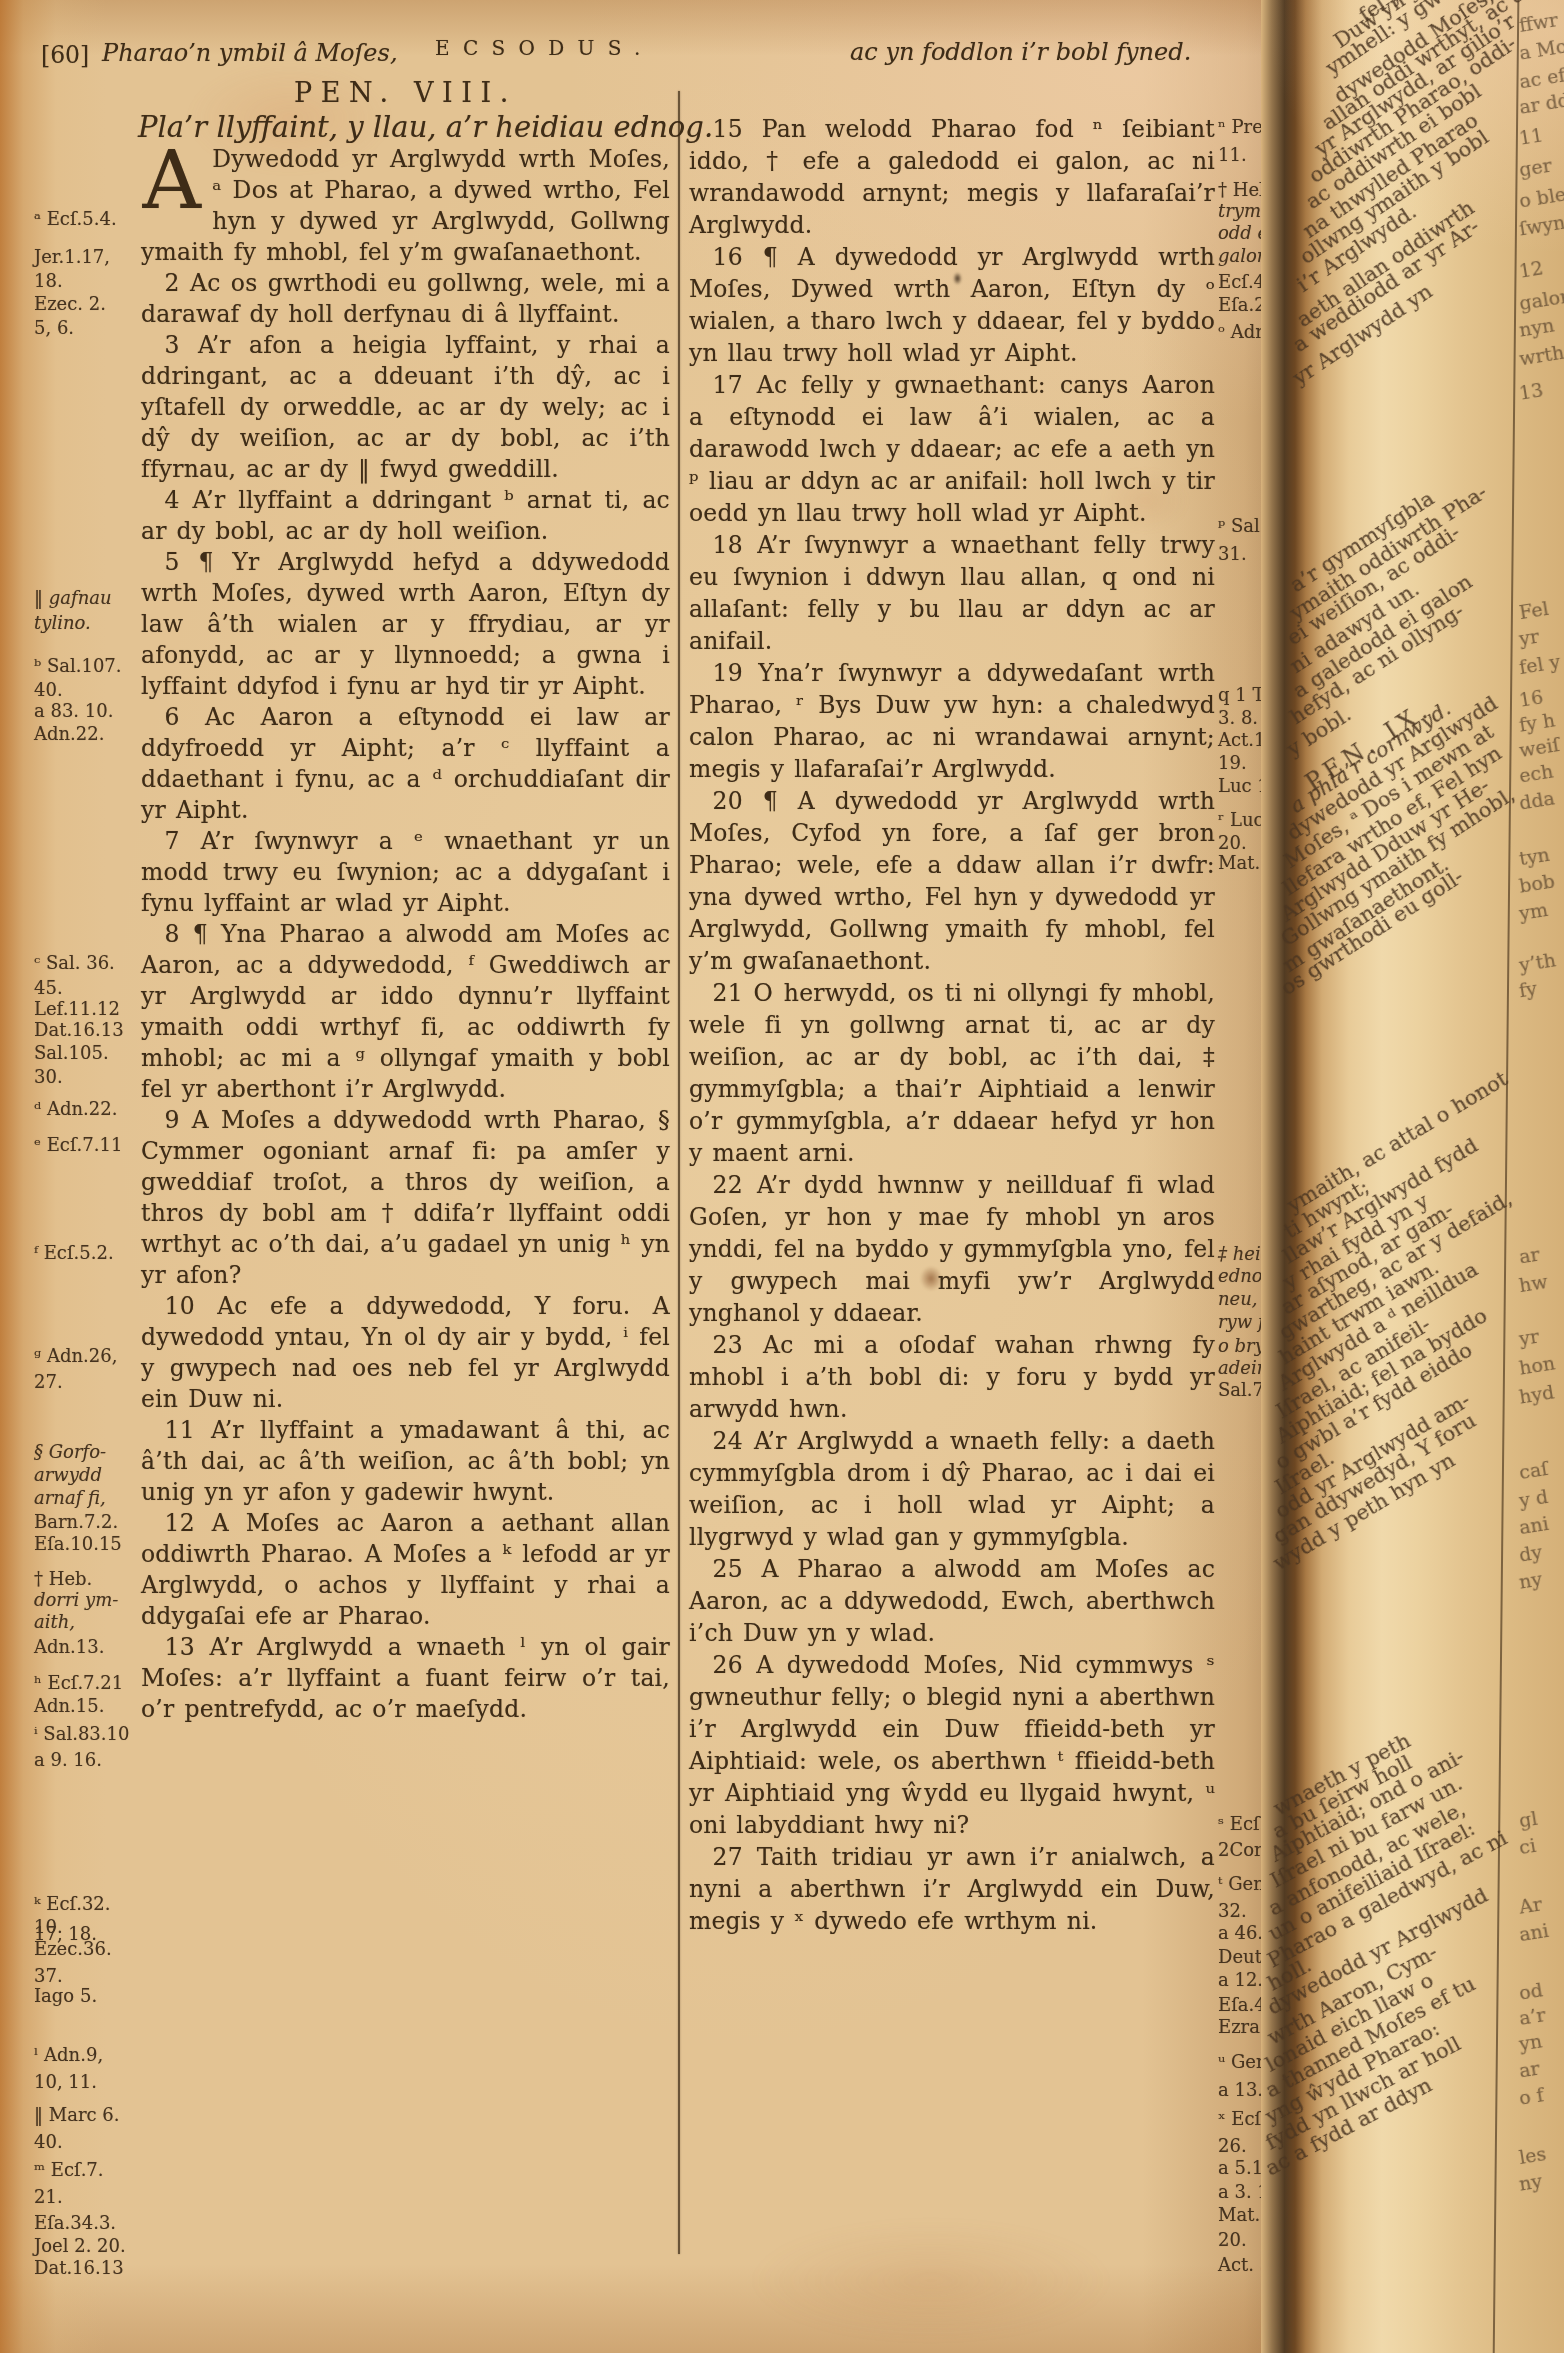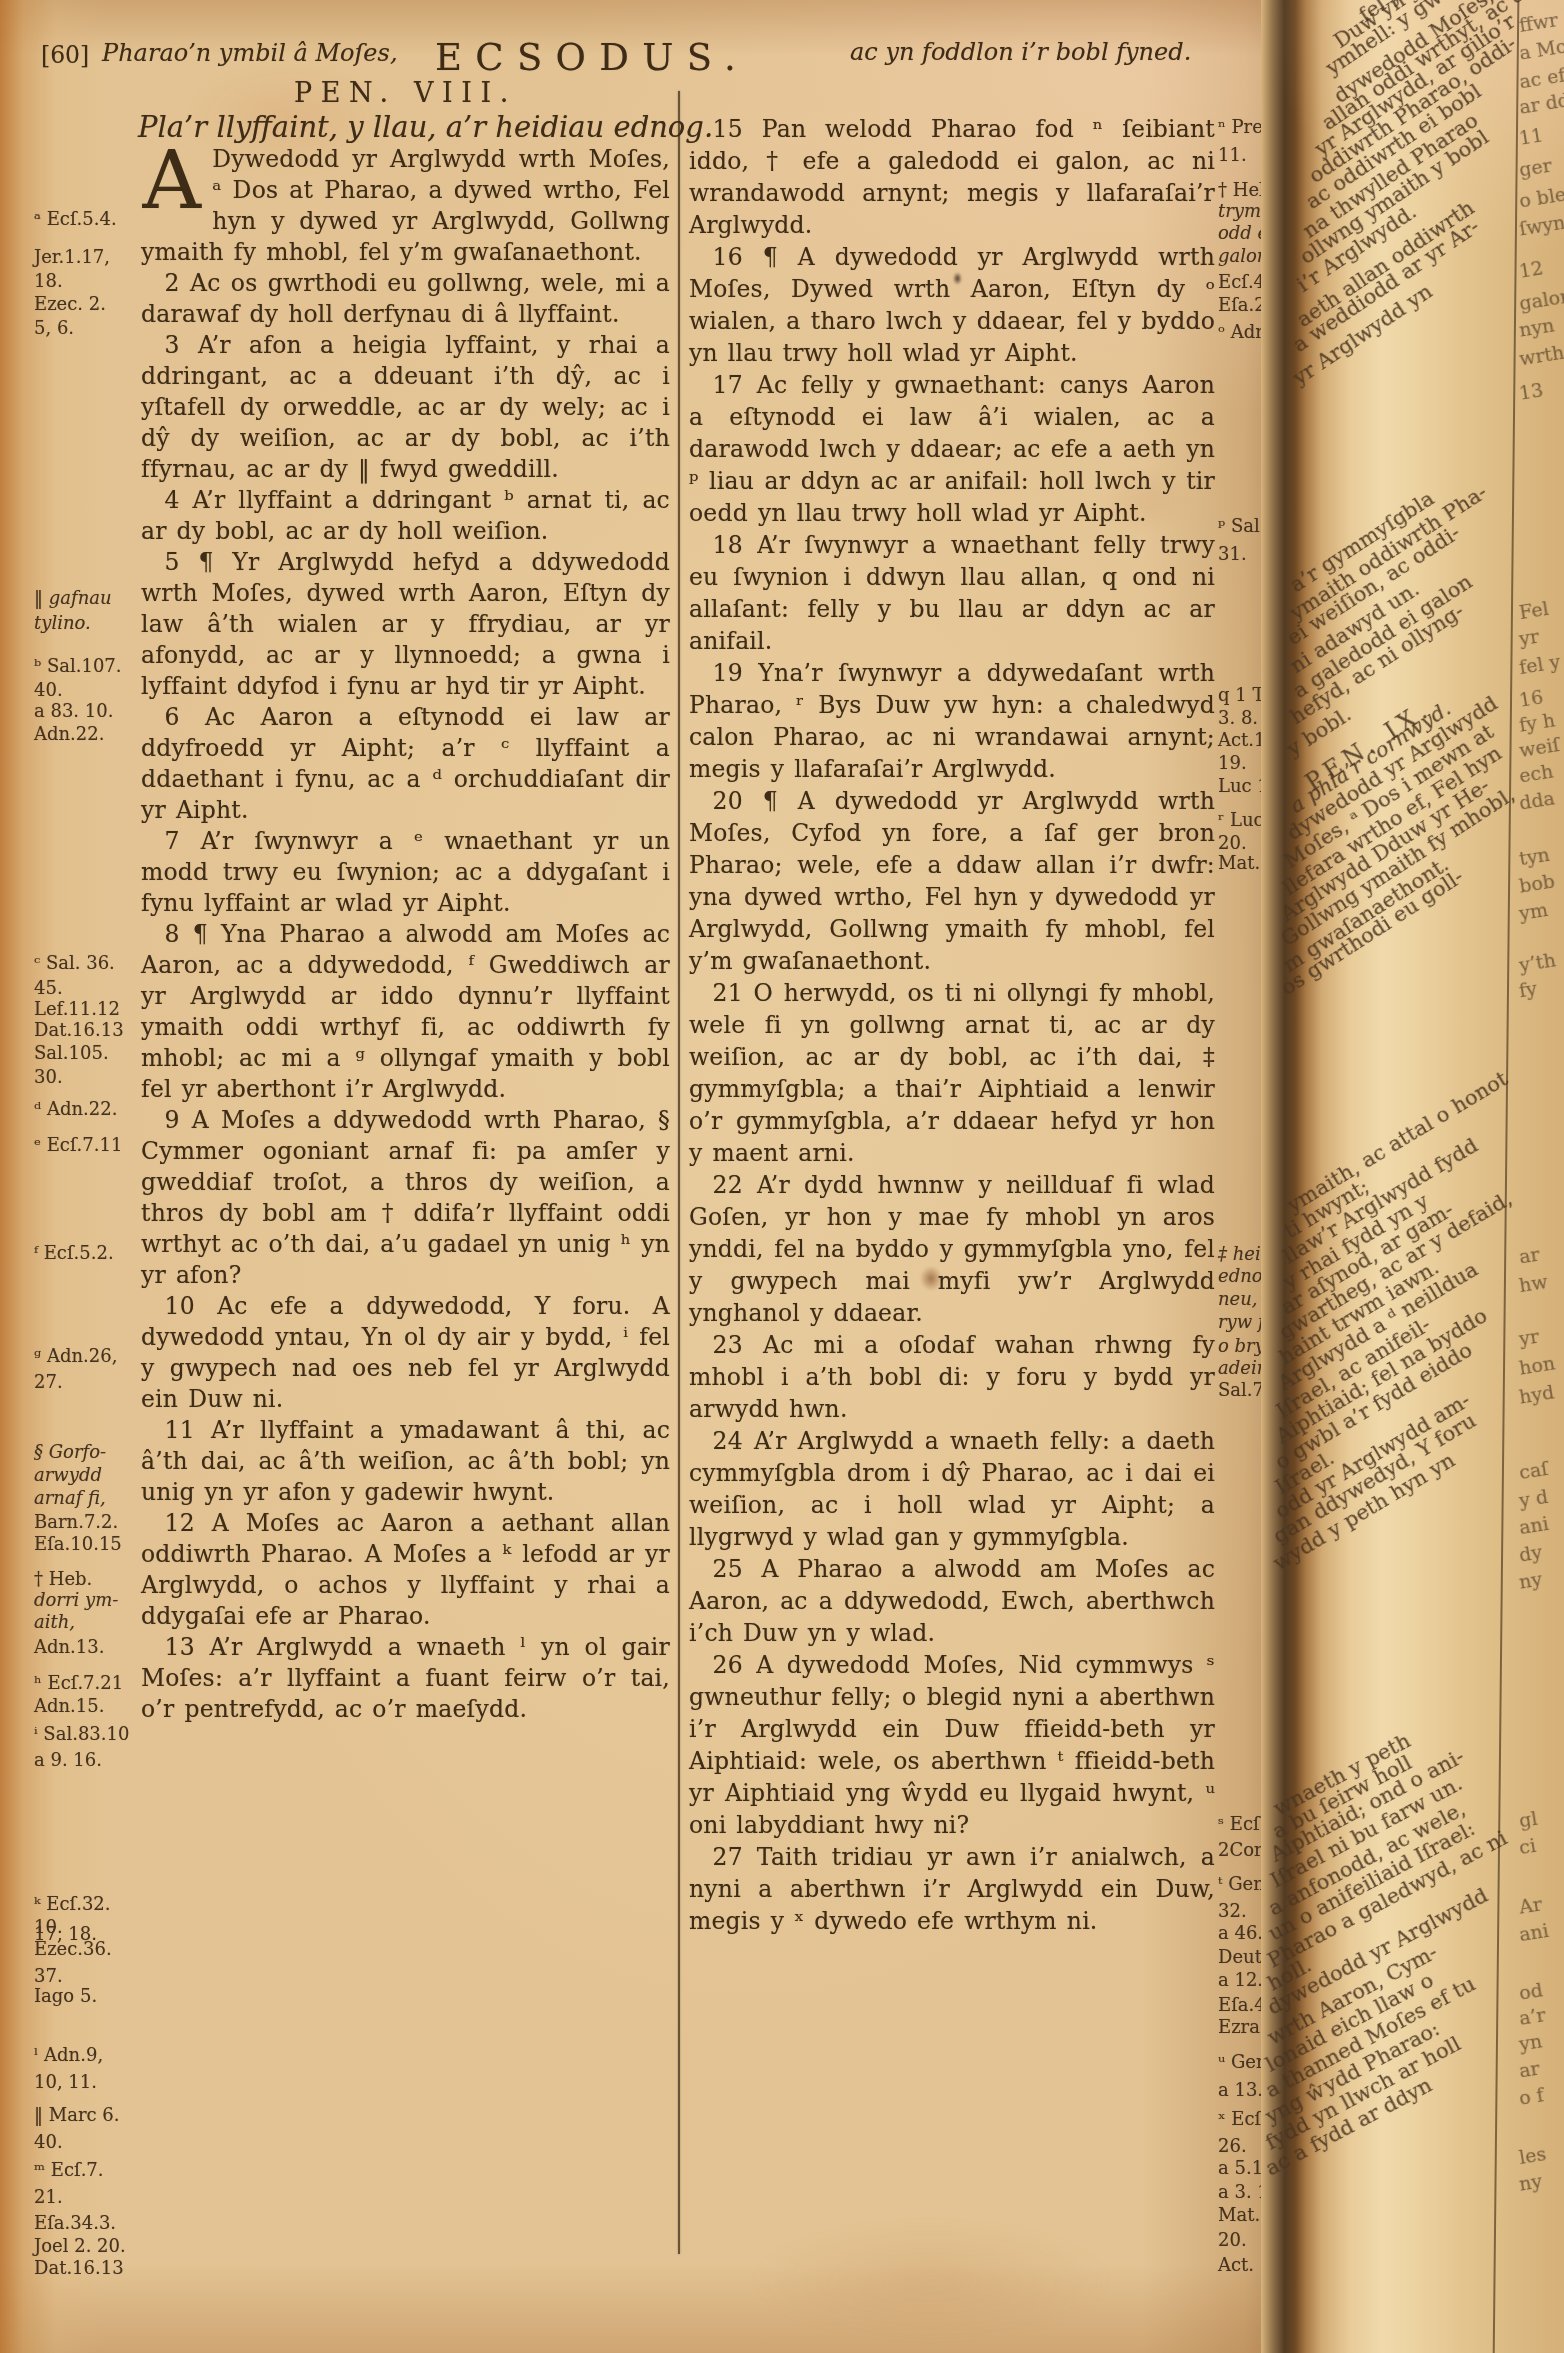--- a/index.html
+++ b/index.html
@@ -16,21 +16,21 @@
   .stain{position:absolute;border-radius:50%;pointer-events:none;}
   .s1{left:920px;top:1266px;width:22px;height:25px;background:radial-gradient(closest-side,rgba(110,52,14,.55),rgba(110,52,14,0));filter:blur(0.8px);}
   .s2{left:188px;top:63px;width:203px;height:110px;background:radial-gradient(closest-side,rgba(205,125,72,.16),rgba(205,125,72,0));filter:blur(4.7px);}
   .s3{left:751px;top:2222px;width:360px;height:117px;background:radial-gradient(closest-side,rgba(172,102,46,.14),rgba(172,102,46,0));filter:blur(6.3px);}
   .s4{left:1102px;top:469px;width:86px;height:63px;background:radial-gradient(closest-side,rgba(182,112,62,.13),rgba(182,112,62,0));filter:blur(3.9px);}
   .s5{left:953px;top:272px;width:9.4px;height:12.5px;background:radial-gradient(closest-side,rgba(40,24,10,.85),rgba(40,24,10,0));filter:blur(0.8px);}
 
   .hdr{position:absolute;white-space:nowrap;}
   .pagenum{left:41px;top:41px;font-size:23.5px;}
   .rtl{left:102px;top:39px;font-style:italic;font-size:24px;}
-  .booktitle{left:435px;top:36px;font-size:37px;letter-spacing:13.3px;}
+  .booktitle{left:435px;top:36px;font-size:20px;letter-spacing:13.3px;}
   .rtr{left:850px;top:38px;font-style:italic;font-size:24px;}
 
   .chap-head{position:absolute;left:141px;top:77px;width:529px;text-align:center;
              font-size:27px;letter-spacing:8.6px;white-space:nowrap;}
   .chap-sum{position:absolute;left:138px;top:110px;width:535px;text-align:center;
             font-style:italic;font-size:29px;white-space:nowrap;}
 
   .colbody{position:absolute;text-align:justify;font-size:23.5px;}
   .leftcol{left:141px;top:144px;width:529px;line-height:31px;}
   .rightcol{left:689px;top:113px;width:526px;line-height:32px;}

